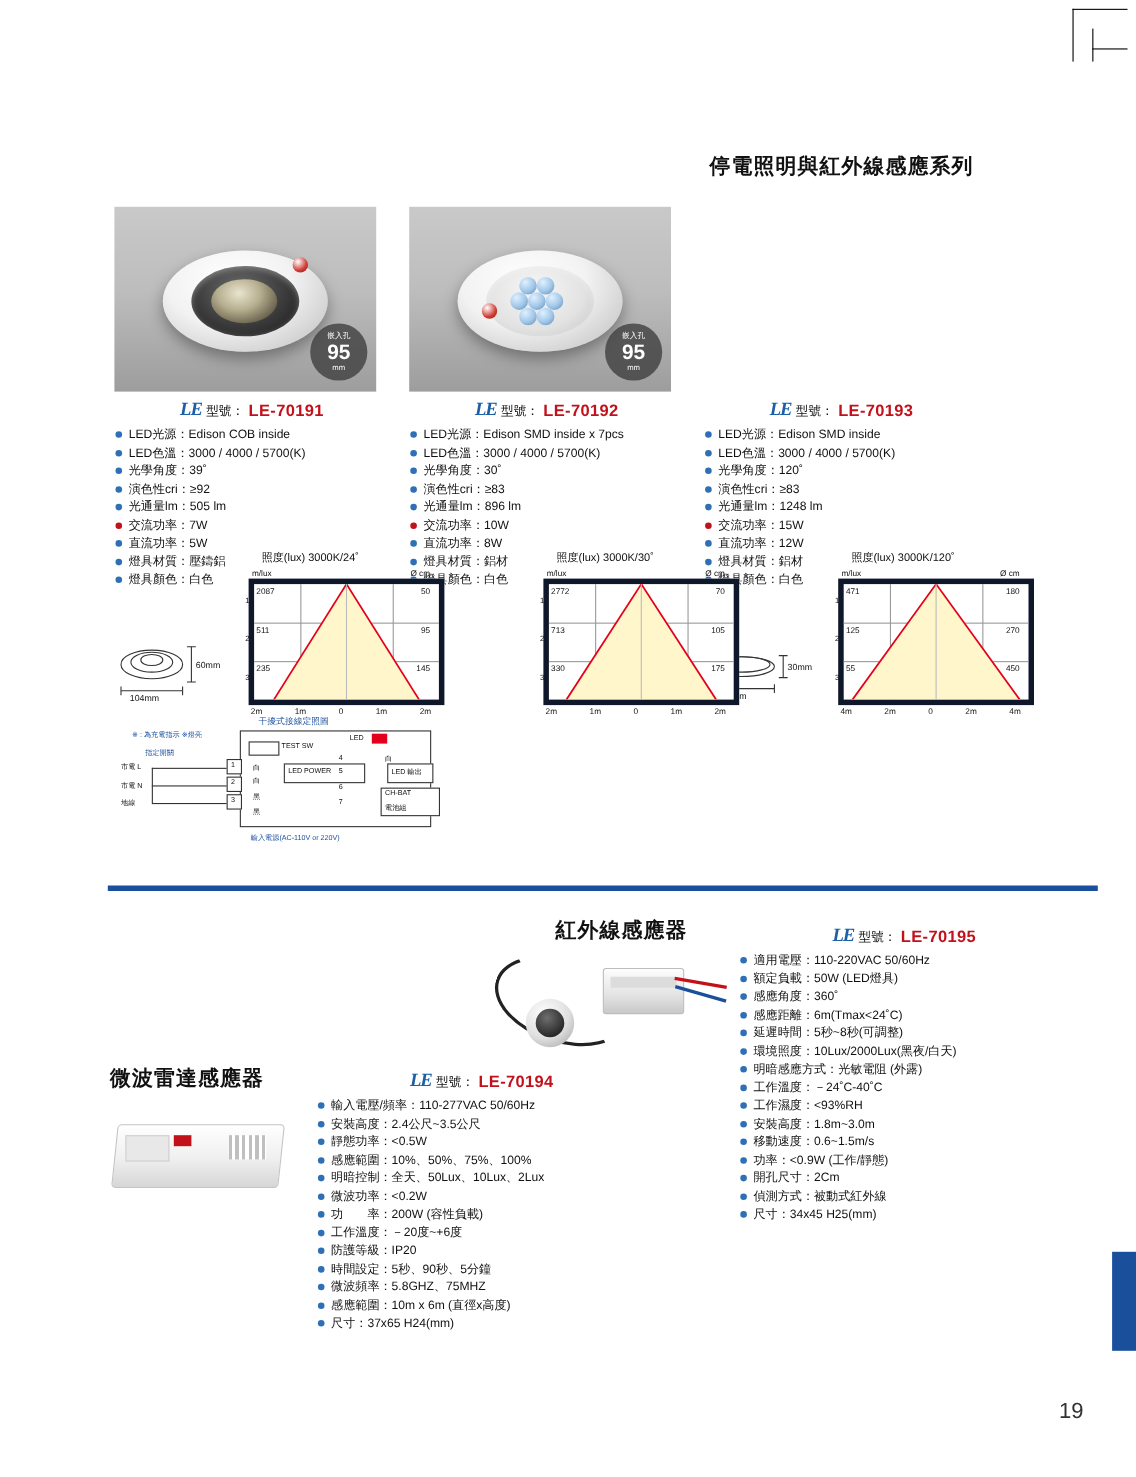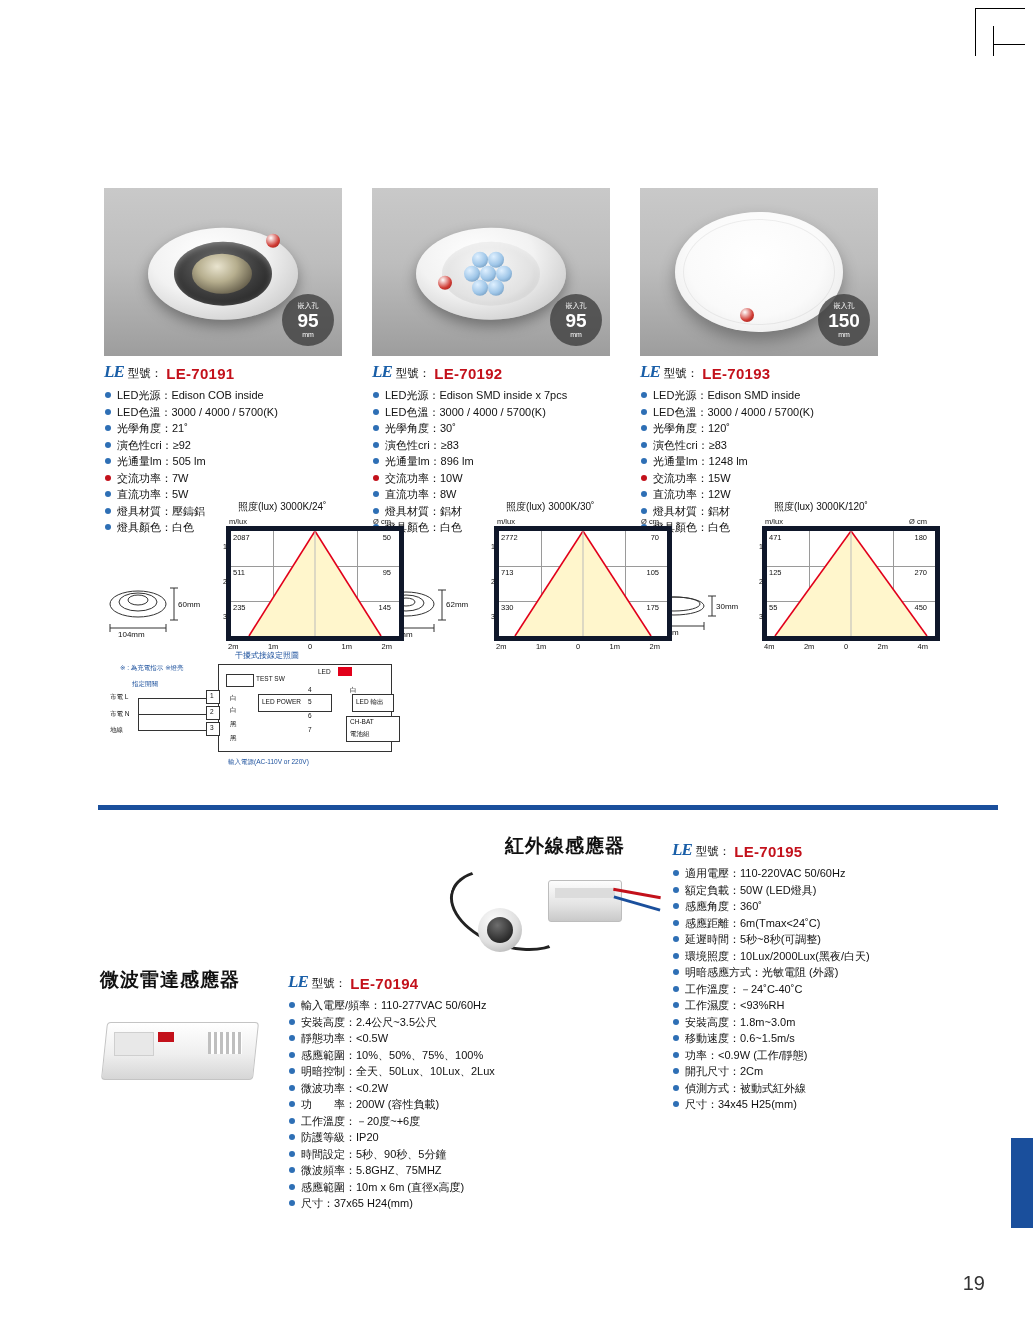--- a/index.html
+++ b/index.html
@@ -79,21 +79,21 @@
   .hole-badge .hb-top{font-size:7px;margin-bottom:2px;}
   .hole-badge .hb-num{font-size:19px;font-weight:bold;}
   .hole-badge .hb-unit{font-size:7px;margin-top:1px;}
 
   
   .spec{position:absolute;width:250px;}
   #spec1{left:104px;top:362px;}
   #spec2{left:372px;top:362px;}
   #spec3{left:640px;top:362px;}
 
-  .model-row{display:flex;align-items:flex-end;gap:4px;height:20px;}
+  .model-row{display:flex;align-items:flex-end;gap:4px;height:20px;justify-content:center;}
   .le-logo{
     font-family:"Liberation Serif",serif;font-style:italic;font-weight:bold;
     font-size:17px;color:#1a5fa8;letter-spacing:-1px;
   }
   .model-label{font-size:11.5px;color:#111;padding-bottom:1px;}
   .model-no{font-size:15px;font-weight:bold;color:#c3111b;letter-spacing:.3px;padding-bottom:0;}
 
   .spec-list{margin:5px 0 0 0;padding:0;list-style:none;}
   .spec-list li{
     position:relative;padding-left:13px;font-size:11px;line-height:16.5px;color:#111;
@@ -194,20 +194,21 @@
 </head>
 <body>
 
 <div class="page">
 
   <div class="cropmark cm1"></div>
   <div class="cropmark cm2"></div>
   <div class="cropmark cm3"></div>
   <div class="cropmark cm4"></div>
 
+  <div class="section-title" id="hdr-title">停電照明與紅外線感應系列</div>
 
   <div class="photo" id="photo1">
     <div class="lamp-a">
       <div class="ring-outer"></div>
       <div class="ring-inner"></div>
       <div class="ring-glass"></div>
       <div class="lamp-sensor" style="left:118px;top:20px;"></div>
     </div>
     <div class="hole-badge">
       <div class="hb-top">嵌入孔</div>
@@ -229,40 +230,31 @@
       <div class="led-dot" style="left:72px;top:66px;"></div>
       <div class="lamp-sensor" style="left:22px;top:62px;"></div>
     </div>
     <div class="hole-badge">
       <div class="hb-top">嵌入孔</div>
       <div class="hb-num">95</div>
       <div class="hb-unit">mm</div>
     </div>
   </div>
 
-  <div class="photo" id="photo3">
-    <div class="flat-panel"></div>
-    <div class="lamp-sensor" style="left:100px;top:120px;"></div>
-    <div class="hole-badge">
-      <div class="hb-top">嵌入孔</div>
-      <div class="hb-num">150</div>
-      <div class="hb-unit">mm</div>
-    </div>
-  </div>
 
   <div class="spec" id="spec1">
     <div class="model-row">
       <span class="le-logo">LE</span>
       <span class="model-label">型號：</span>
       <span class="model-no">LE-70191</span>
     </div>
     <ul class="spec-list">
       <li>LED光源：Edison COB inside</li>
       <li>LED色溫：3000 / 4000 / 5700(K)</li>
-      <li>光學角度：21˚</li>
+      <li>光學角度：39˚</li>
       <li>演色性cri：≥92</li>
       <li>光通量lm：505 lm</li>
       <li class="red">交流功率：7W</li>
       <li>直流功率：5W</li>
       <li>燈具材質：壓鑄鋁</li>
       <li>燈具顏色：白色</li>
     </ul>
   </div>
 
   <div class="spec" id="spec2">
@@ -312,35 +304,20 @@
       <line x1="66" y1="10" x2="74" y2="10" stroke="#333" stroke-width="1"></line>
       <line x1="66" y1="42" x2="74" y2="42" stroke="#333" stroke-width="1"></line>
       <line x1="6" y1="50" x2="62" y2="50" stroke="#333" stroke-width="1"></line>
       <line x1="6" y1="46" x2="6" y2="54" stroke="#333" stroke-width="1"></line>
       <line x1="62" y1="46" x2="62" y2="54" stroke="#333" stroke-width="1"></line>
     </svg>
     <span class="dim-label" style="left:74px;top:22px;">60mm</span>
     <span class="dim-label" style="left:14px;top:52px;">104mm</span>
   </div>
 
-  <div class="dimdraw" id="dim2">
-    <svg width="100" height="58" viewBox="0 0 100 58">
-      <ellipse cx="34" cy="24" rx="28" ry="12" fill="none" stroke="#333" stroke-width="1"></ellipse>
-      <ellipse cx="34" cy="23" rx="18" ry="8" fill="none" stroke="#333" stroke-width="1"></ellipse>
-      <ellipse cx="34" cy="22" rx="9" ry="4" fill="none" stroke="#333" stroke-width="1"></ellipse>
-      <line x1="70" y1="10" x2="70" y2="40" stroke="#333" stroke-width="1"></line>
-      <line x1="66" y1="10" x2="74" y2="10" stroke="#333" stroke-width="1"></line>
-      <line x1="66" y1="40" x2="74" y2="40" stroke="#333" stroke-width="1"></line>
-      <line x1="6" y1="48" x2="62" y2="48" stroke="#333" stroke-width="1"></line>
-      <line x1="6" y1="44" x2="6" y2="52" stroke="#333" stroke-width="1"></line>
-      <line x1="62" y1="44" x2="62" y2="52" stroke="#333" stroke-width="1"></line>
-    </svg>
-    <span class="dim-label" style="left:74px;top:20px;">62mm</span>
-    <span class="dim-label" style="left:14px;top:50px;">107mm</span>
-  </div>
 
   <div class="dimdraw" id="dim3">
     <svg width="100" height="50" viewBox="0 0 100 50">
       <ellipse cx="34" cy="22" rx="30" ry="9" fill="none" stroke="#333" stroke-width="1"></ellipse>
       <ellipse cx="34" cy="20" rx="26" ry="7" fill="none" stroke="#333" stroke-width="1"></ellipse>
       <line x1="72" y1="12" x2="72" y2="32" stroke="#333" stroke-width="1"></line>
       <line x1="68" y1="12" x2="76" y2="12" stroke="#333" stroke-width="1"></line>
       <line x1="68" y1="32" x2="76" y2="32" stroke="#333" stroke-width="1"></line>
       <line x1="4" y1="42" x2="64" y2="42" stroke="#333" stroke-width="1"></line>
       <line x1="4" y1="38" x2="4" y2="46" stroke="#333" stroke-width="1"></line>

